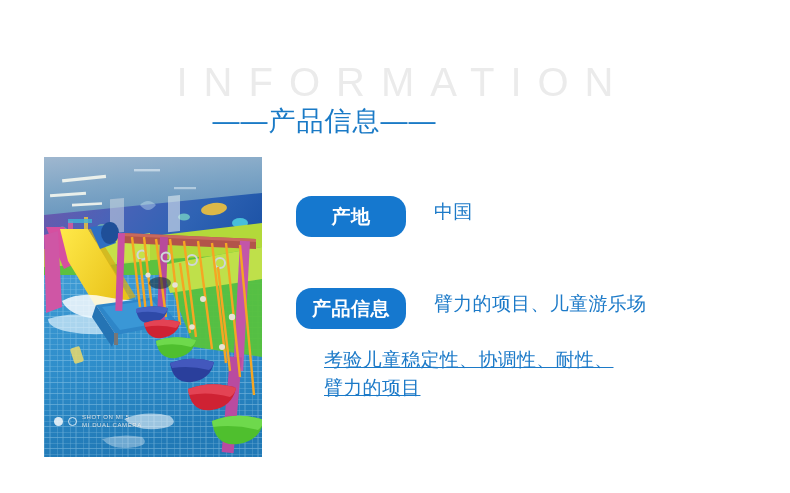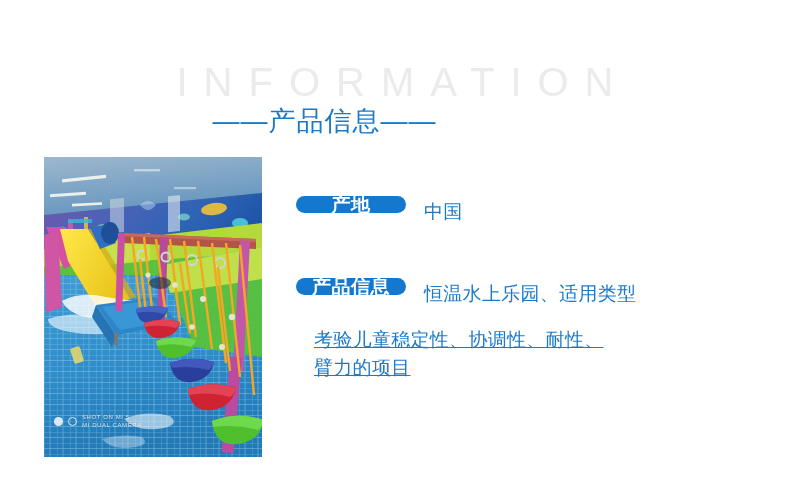--- a/index.html
+++ b/index.html
@@ -97,35 +97,35 @@
     width: 470px;
   }
   .info-row {
     display: flex;
     align-items: flex-start;
     margin-bottom: 17px;
   }
   .badge {
     flex: 0 0 auto;
     width: 110px;
-    height: 17px;
+    height: 41px;
     border-radius: 15.5px;
     background: #1578cf;
     color: #ffffff;
     font-size: 19px;
     font-weight: bold;
     letter-spacing: .5px;
     display: flex;
     align-items: center;
     justify-content: center;
     box-sizing: border-box;
   }
   .value {
     flex: 1 1 auto;
-    margin-left: 18px;
+    margin-left: 28px;
     color: #1c7ac8;
     font-size: 19px;
     line-height: 31px;
     letter-spacing: .3px;
     white-space: pre-line;
   }
   .value.wrap { line-height: 28px; text-decoration: underline; }
 </style>
 </head>
 <body>
@@ -303,21 +303,21 @@
   </div>
 
   <div class="info-row">
   </div>
 
   <div class="info-row">
   </div>
 
   <div class="info-row">
     <div class="badge">产品信息</div>
-    <div class="value">恒温水上乐园、适用类型</div>
+    <div class="value">臂力的项目、儿童游乐场</div>
   </div>
 
   <div class="info-row">
     <div class="value wrap">考验儿童稳定性、协调性、耐性、
 臂力的项目</div>
   </div>
 
 </div>
 
 </body></html>

